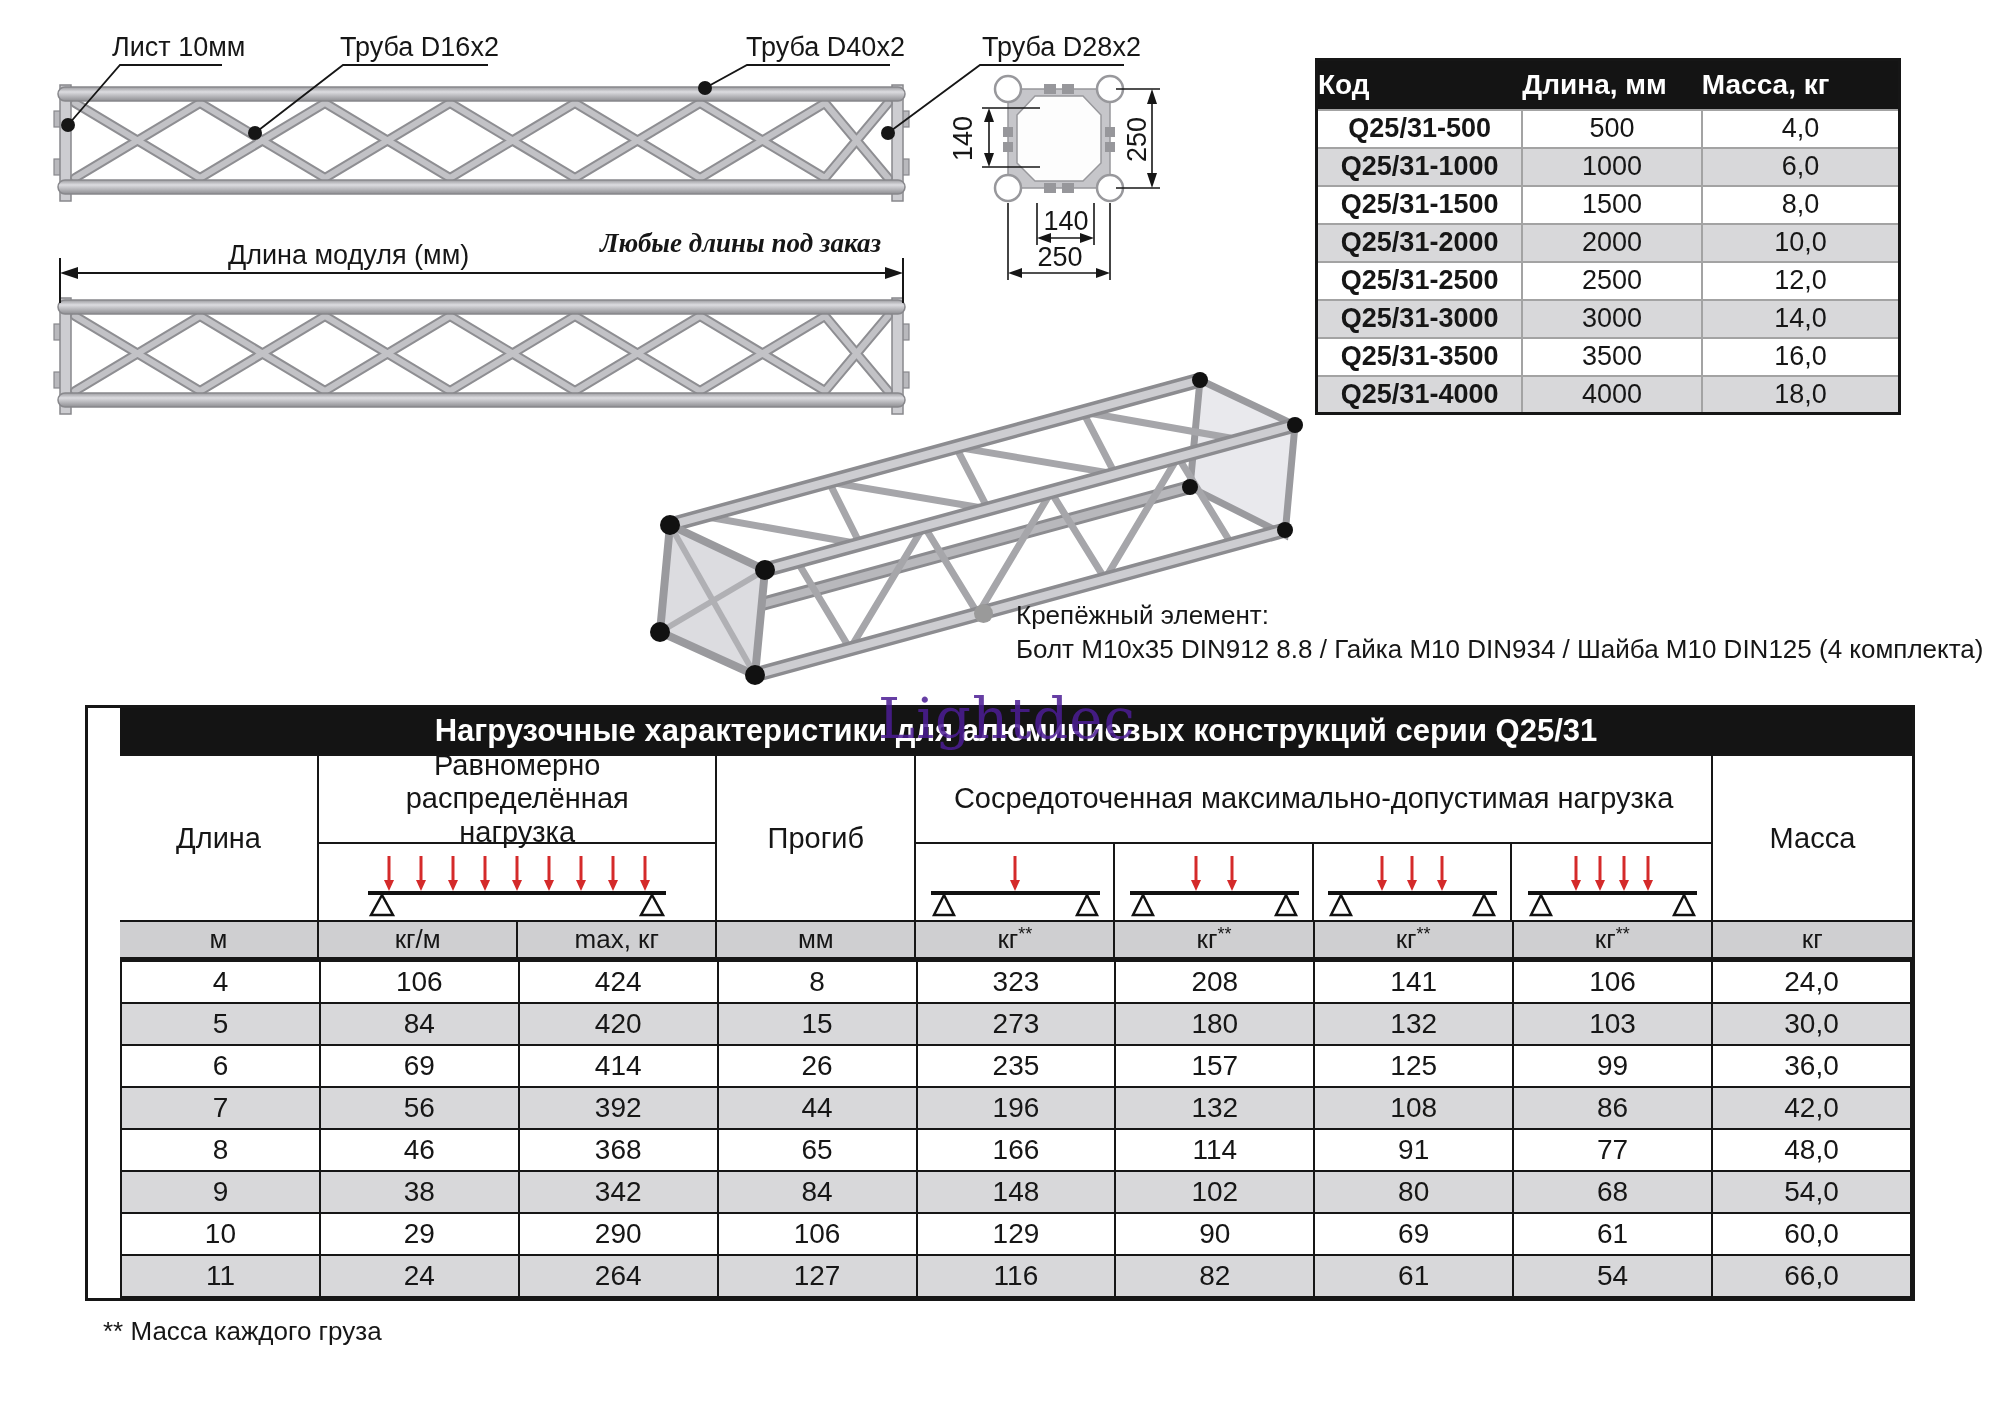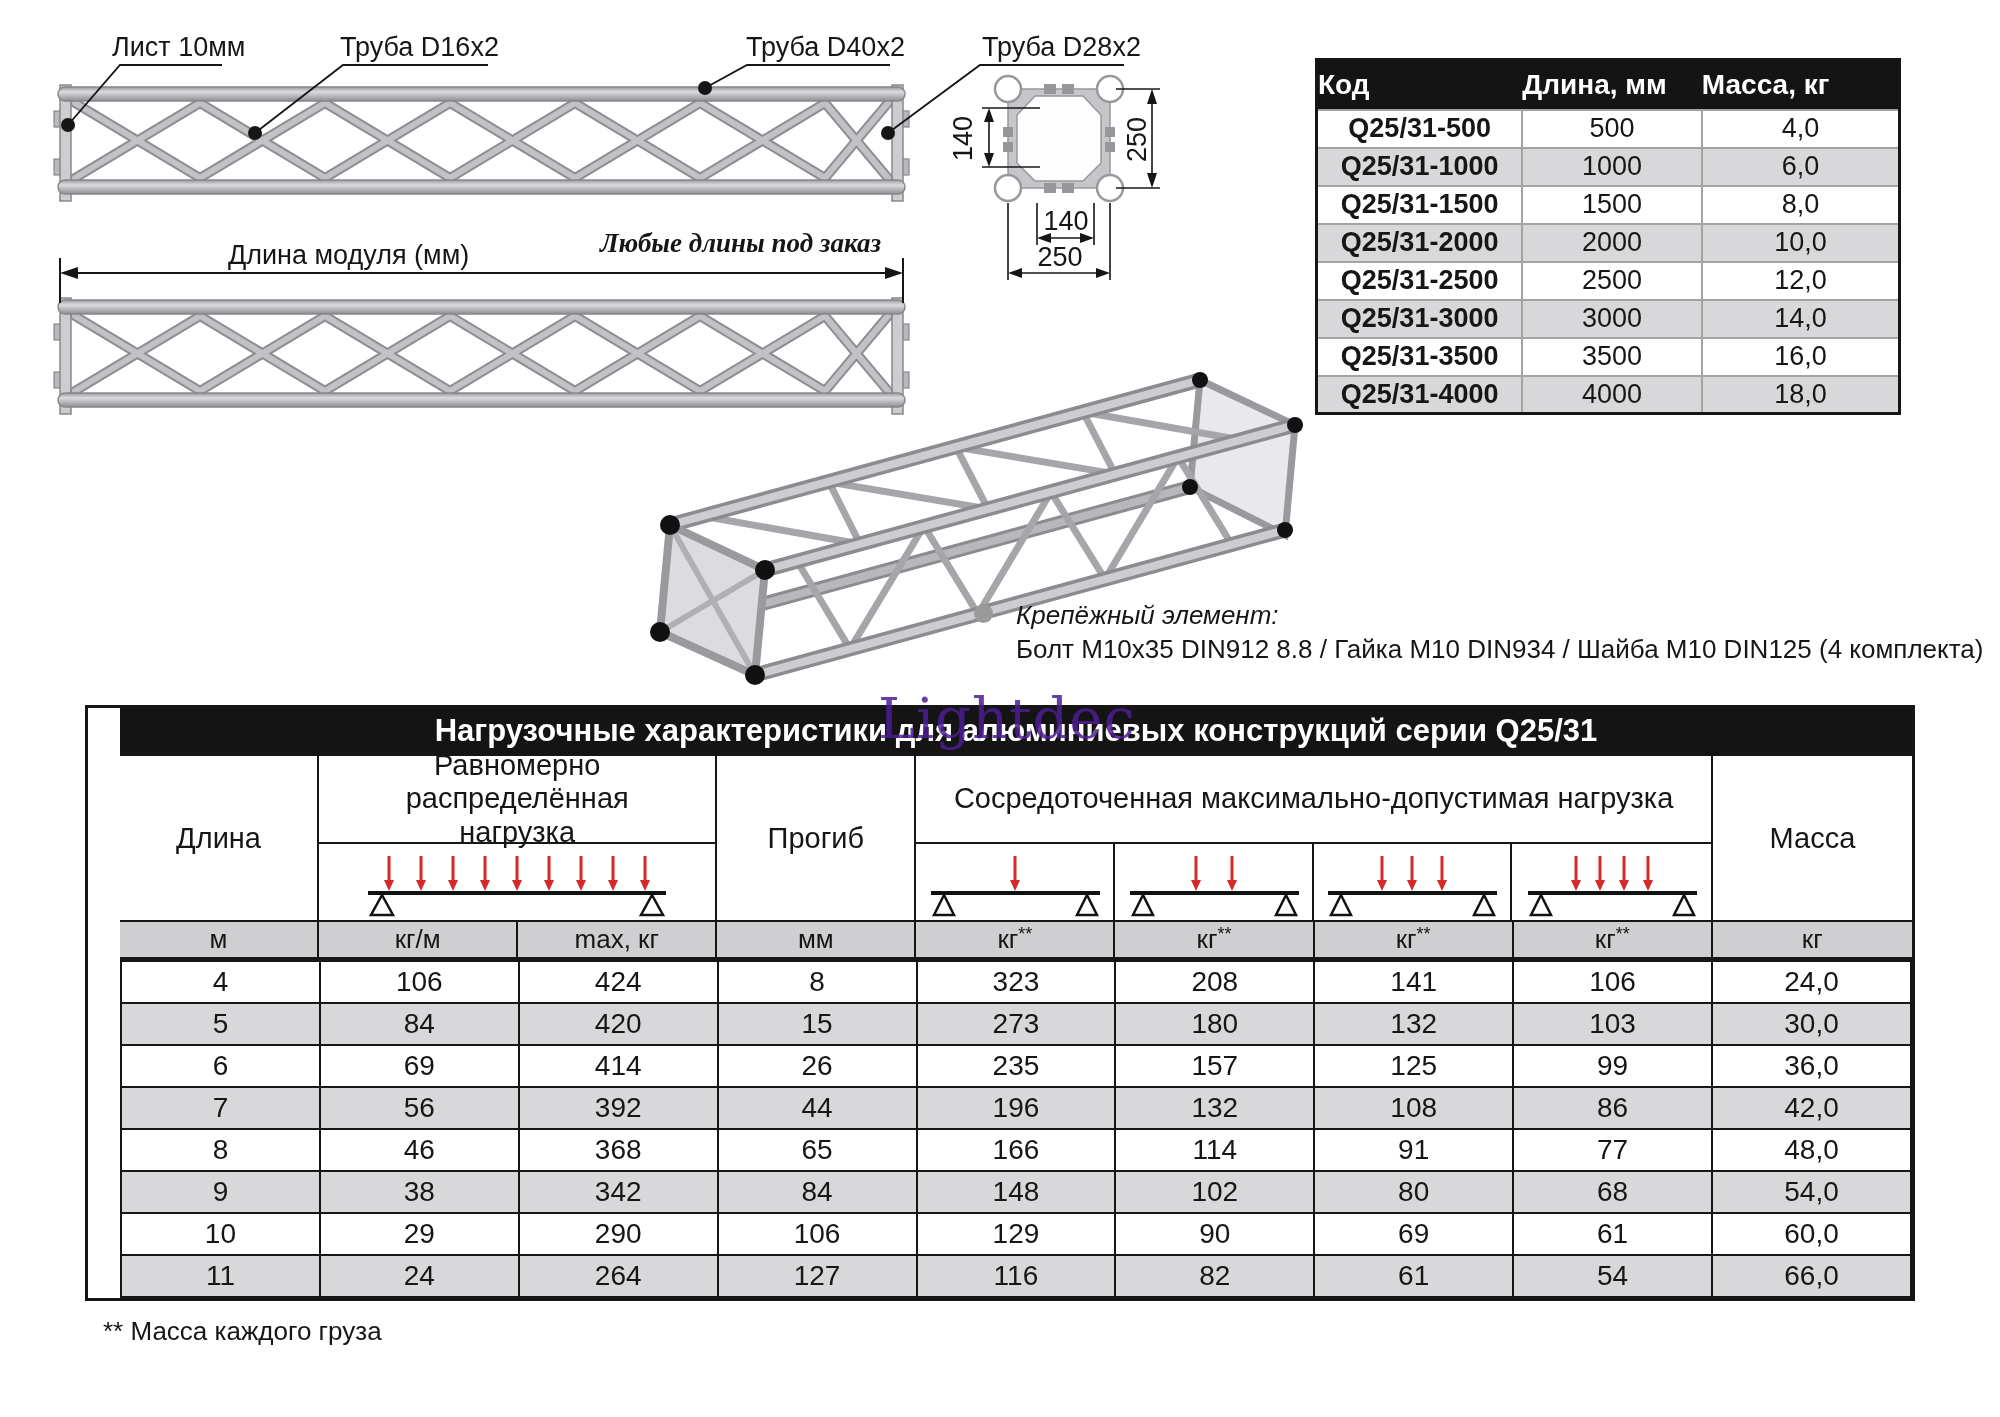--- a/index.html
+++ b/index.html
@@ -13,21 +13,21 @@
   .rot { transform:rotate(-90deg); }
 
   
   .size-table { position:absolute; left:1315px; top:58px; width:586px; border:3px solid #161616; border-collapse:collapse; table-layout:fixed; }
   .size-table th { background:#141414; color:#fff; font-weight:bold; font-size:28px; height:50px; text-align:left; }
   .size-table td { border:2px solid #a3a3a3; font-size:27px; height:38px; text-align:center; background:#fff; }
   .size-table tbody tr:nth-child(even) td { background:#d8d8da; }
   .size-table td:first-child { font-weight:bold; }
 
   
-  .fastener-title { position:absolute; left:1016px; top:600px; font-size:26px;font-style:italic; }
+  .fastener-title { position:absolute; left:1016px; top:600px; font-size:26px; }
   .fastener-spec  { position:absolute; left:1016px; top:634px; font-size:26px; white-space:nowrap; }
   .bullet { position:absolute; left:974px; top:604px; width:19px; height:19px; border-radius:50%; background:#9a9a9a; }
 
   
   .watermark { position:absolute; left:878px; top:686px; font-family:"DejaVu Serif", serif;
                font-size:56px; color:#4c1d95; opacity:.85; z-index:6; letter-spacing:1px; }
 
   
   .load-table { position:absolute; left:85px; top:705px; width:1830px; border:3px solid #161616; background:#fff; z-index:2;padding-left:32px; }
   .lt-title { height:46px; background:#141414; color:#fff; font-weight:bold; font-size:31px;

